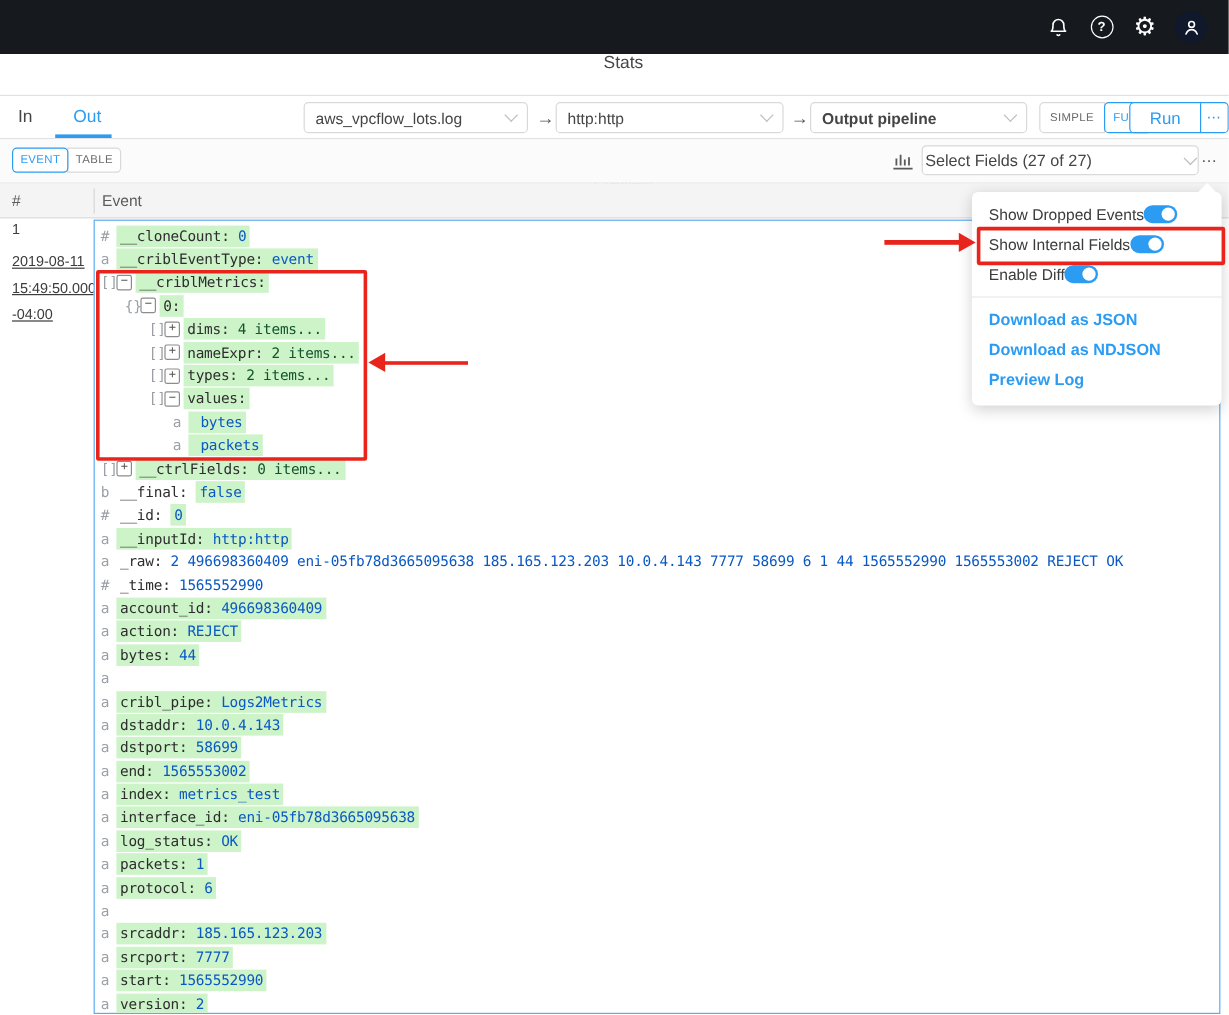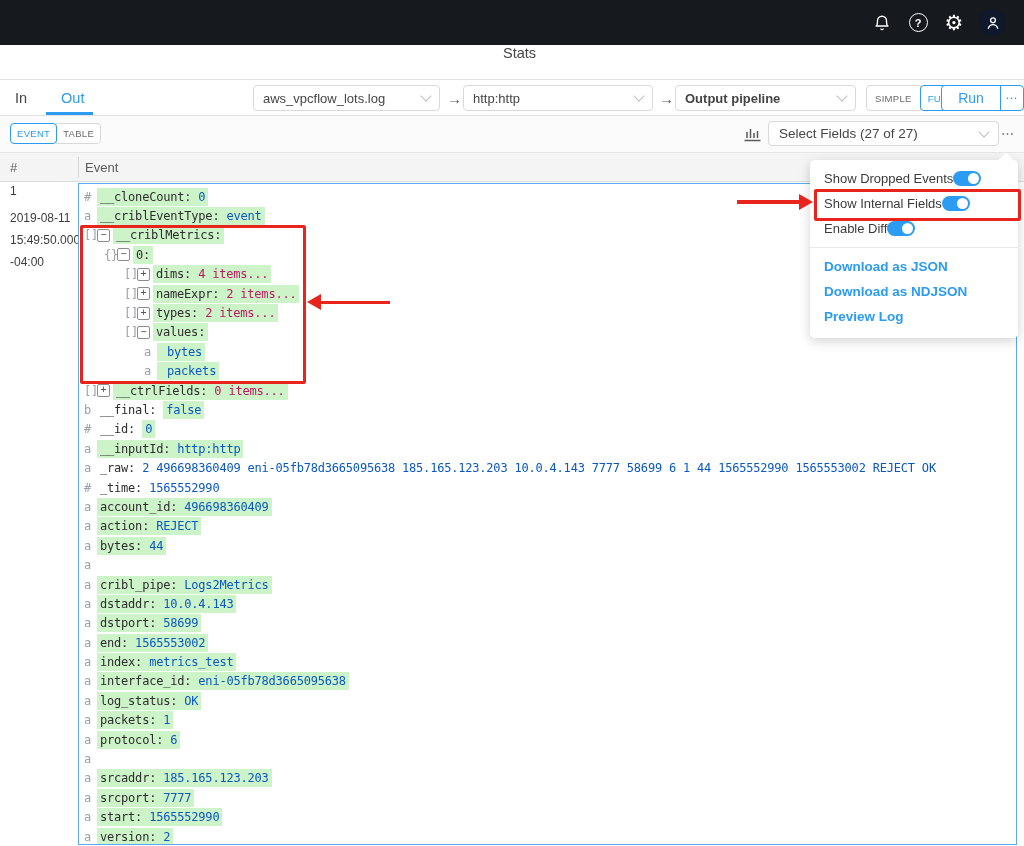--- a/index.html
+++ b/index.html
@@ -51,51 +51,51 @@
   
   .toolstrip{position:absolute;left:0;top:116px;width:1024px;height:37px;background:#fbfbfb;
     border-bottom:1px solid #e6e6e6;box-sizing:border-box;}
   .viewctl{position:absolute;left:10px;top:7px;height:21px;display:flex;}
   .view-active{border:1px solid #2b9cf2;border-radius:4px;color:#2b9cf2;font-size:9.5px;letter-spacing:.3px;
     background:#fff;display:flex;align-items:center;padding:0 6px;z-index:2;box-sizing:border-box;}
   .view-plain{border:1px solid #d9d9d9;border-radius:0 4px 4px 0;color:#6b6b6b;font-size:9.5px;letter-spacing:.3px;
     background:#fff;display:flex;align-items:center;padding:0 6px;margin-left:-1px;box-sizing:border-box;}
   .chart-icon{position:absolute;left:744px;top:10px;}
   .fields-dd{position:absolute;left:768px;top:5px;width:231px;height:25px;background:#fff;border:1px solid #d9d9d9;
-    border-radius:4px;display:flex;align-items:center;justify-content:space-between;padding:0 10px;
+    border-radius:4px;display:flex;align-items:center;justify-content:space-between;padding:0 2px;
     box-sizing:border-box;font-size:13.5px;color:#454545;}
   .more-dots{position:absolute;left:1001px;top:5px;height:25px;display:flex;align-items:center;
     color:#595959;font-size:13px;letter-spacing:1px;}
 
   
   .thead{position:absolute;left:0;top:153px;width:1024px;height:29px;background:#f4f4f4;
     border-bottom:1px solid #dcdcdc;box-sizing:border-box;font-size:13px;color:#5c5c5c;}
   .th-num{position:absolute;left:10px;top:7px;}
   .th-event{position:absolute;left:85px;top:7px;}
   .th-div{position:absolute;left:78px;top:4px;width:1px;height:21px;background:#d8d8d8;}
 
   
   .rowmeta{position:absolute;left:10px;top:184px;width:64px;font-size:12px;color:#3c3c3c;}
   .rowmeta .num{display:block;margin-bottom:9px;}
-  .rowmeta .ts{line-height:22px;}
+  .rowmeta .ts{line-height:22px;text-decoration:underline;}
 
   .event-box{position:absolute;left:78px;top:183px;width:939px;height:662px;background:#fff;
     border:1px solid #5caaf2;box-sizing:border-box;overflow:hidden;padding:3px 0 0 5px;}
   .ev-line{height:19.4px;display:flex;align-items:center;white-space:nowrap;
     font-family:"DejaVu Sans Mono", monospace;font-size:12px;letter-spacing:-0.2px;}
   .ticon{display:inline-block;width:13px;color:#9aa0a6;flex:none;}
   .expbox{display:inline-block;width:11px;height:11px;border:1px solid #8c8c8c;border-radius:2px;background:#fff;
     font-size:10px;line-height:9px;text-align:center;color:#555;margin-right:3px;flex:none;
     font-family:"DejaVu Sans Mono", monospace;}
   .seg{display:flex;align-items:center;padding:2px 3px;}
   .hl{background:#cdf3c9;}
   .key{color:#2d2d2d;}
   .val{color:#0a58c4;font-weight:500;margin-left:7px;}
   .val.hl{padding:2px 3px;}
-  .suffix{color:#be185d;margin-left:7px;}
+  .suffix{color:#14532d;margin-left:7px;}
 
   
   .menu{position:absolute;left:810px;top:160px;width:208px;background:#fff;border-radius:5px;
     box-shadow:0 3px 12px rgba(0,0,0,0.18);z-index:40;padding:6px 0 9px 0;box-sizing:border-box;}
   .menu-notch{position:absolute;left:1000px;top:155px;width:12px;height:12px;background:#fff;
     transform:rotate(45deg);z-index:41;}
   .menu-row{height:25px;display:flex;align-items:center;justify-content:flex-start;padding:0 14px;}
   .menu-label{font-size:13px;color:#3b3b3b;}
   .switch{width:28px;height:15px;border-radius:8px;background:#2b9cf2;position:relative;flex:none;}
   .switch::after{content:'';position:absolute;right:2px;top:2px;width:11px;height:11px;border-radius:50%;background:#fff;}

